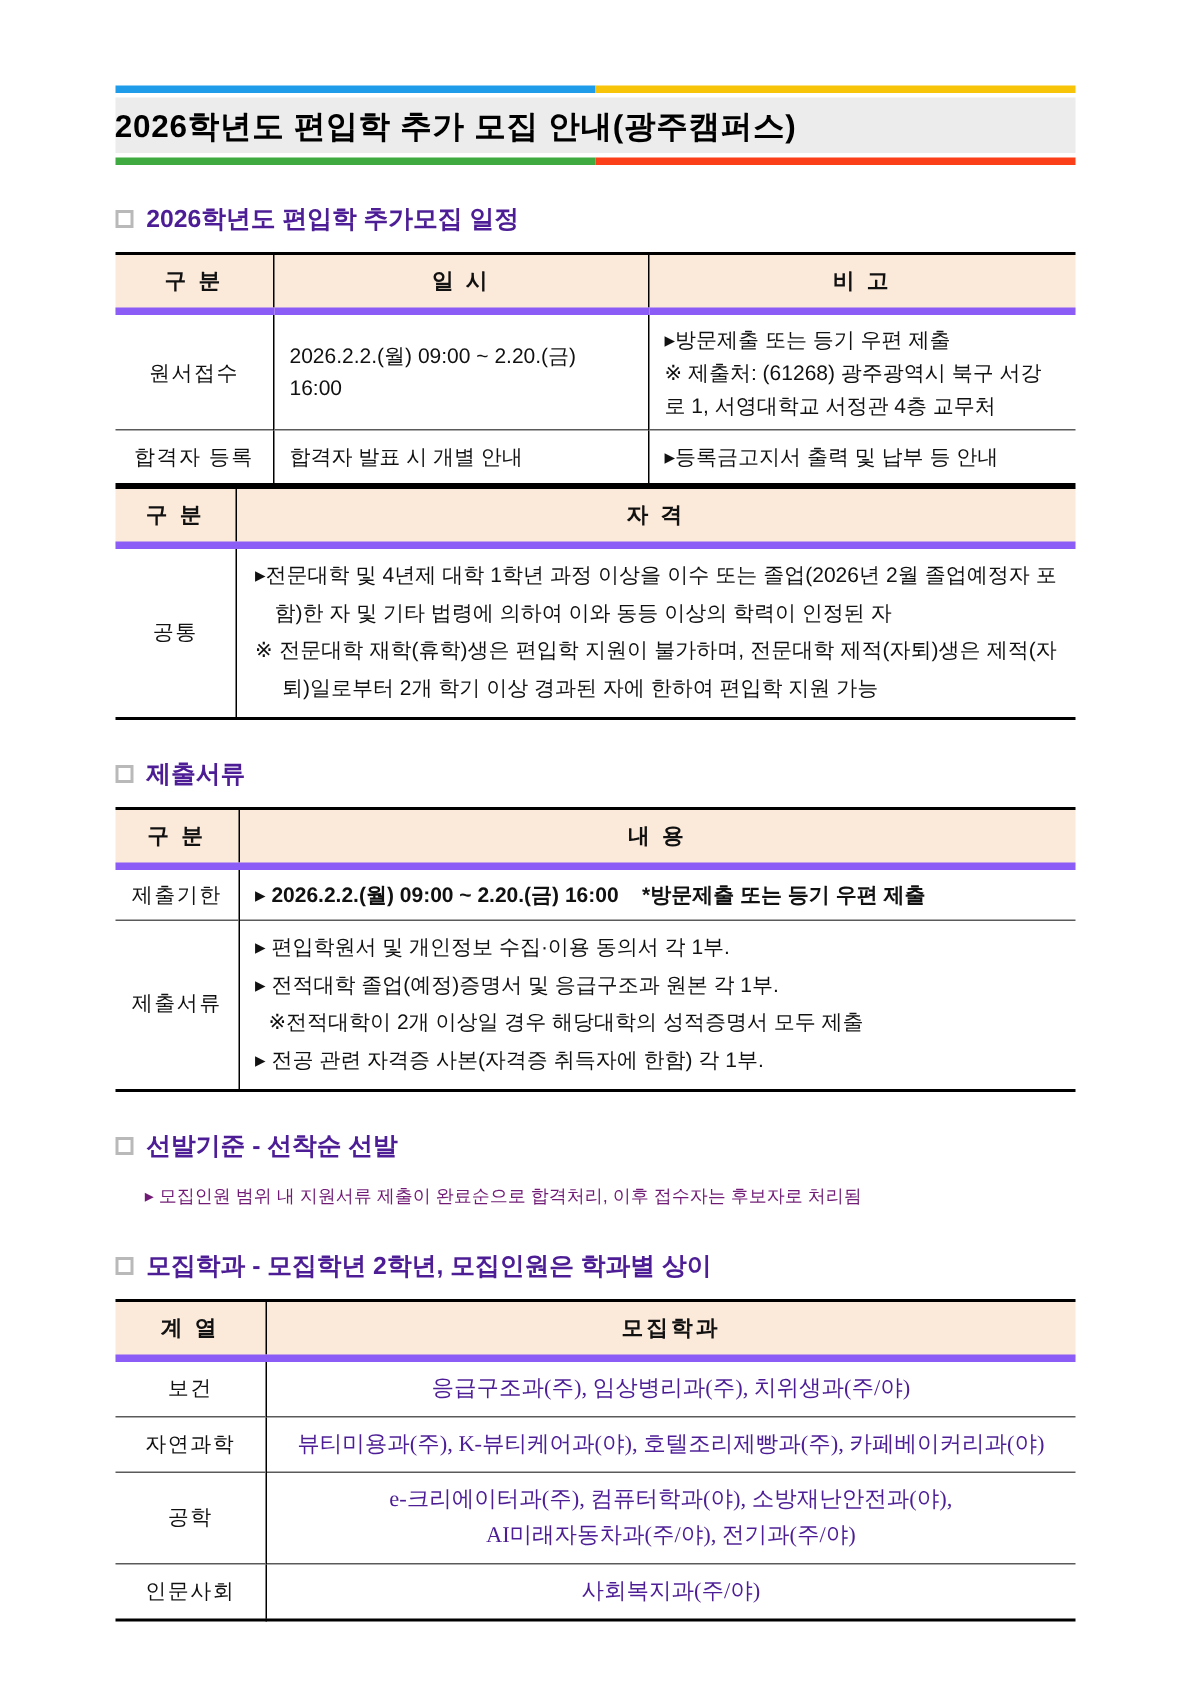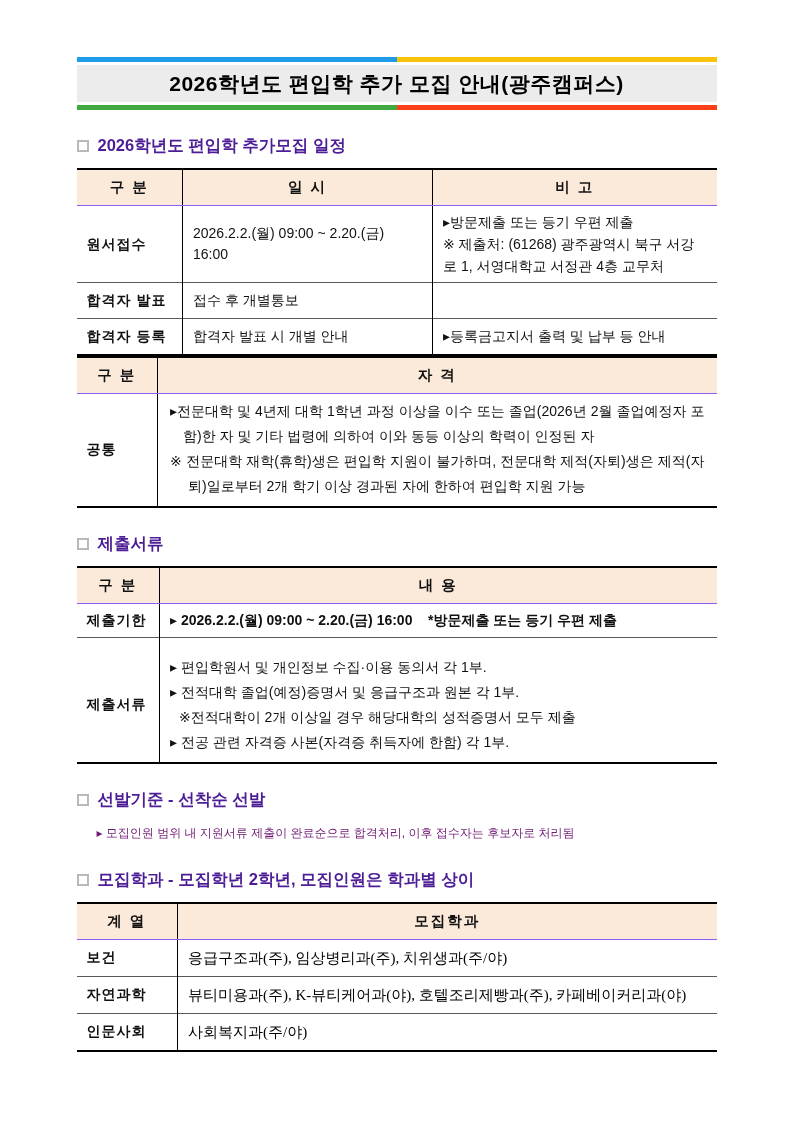--- a/index.html
+++ b/index.html
@@ -15,21 +15,21 @@
   .titlebar { width: 100%; }
   .stripe { display: flex; height: 5px; }
   .stripe span { flex: 1 1 50%; height: 100%; }
   .stripe .blue   { background: var(--stripe-blue,   #1E9BE9); }
   .stripe .yellow { background: var(--stripe-yellow, #F7C40A); }
   .stripe .green  { background: var(--stripe-green,  #3FAA3F); }
   .stripe .red    { background: var(--stripe-red,    #FB3F19); }
   .band {
     background: var(--title-bg, #ECECEC);
     margin: 3px 0; height: 37px;
-    display: flex; align-items: center; justify-content: center;
+    display: flex; align-items: center; 
   }
   .band .title-text {
     font-size: 21px; font-weight: bold; letter-spacing: 0.5px; color: #000;
   }
 
   
   .section-heading {
     margin: 25px 0 11px 0;
     font-size: 16.5px; font-weight: bold; color: #4c1d95;
     display: flex; align-items: center;
@@ -45,46 +45,46 @@
   }
 
   
   table.tbl {
     width: 100%; border-collapse: collapse; table-layout: fixed;
     border-top: 2px solid #000; border-bottom: 2px solid #000;
     font-size: 14px; color: #111;
   }
   table.tbl th {
     background: var(--header-bg, #FBE9D9);
-    border-bottom: 1px solid #8b5cf6;
+    border-bottom: 5px solid #8b5cf6;
     font-weight: bold; font-size: 14.5px;
     text-align: center; padding: 8px 4px; letter-spacing: 2px;
   }
   table.tbl td { padding: 6px 10px; vertical-align: middle; line-height: 21px; }
   table.tbl tbody tr + tr td { border-top: 1px solid #5a5a5a; }
   table.tbl th + th, table.tbl td + td { border-left: 1px solid #000; }
-  td.label { text-align: left; font-weight: bold; letter-spacing: 1px; padding: 6px 2px; }
+  td.label { text-align: center; font-weight: normal; letter-spacing: 1px; padding: 6px 2px; }
   td.cell-left { text-align: left; }
   .line { line-height: 22px; }
   .hang  { padding-left: 13px; text-indent: -13px; text-align: justify; line-height: 25px; }
   .hang2 { padding-left: 18px; text-indent: -18px; text-align: justify; line-height: 25px; }
   .doc-line { line-height: 25px; }
   .doc-ref { margin-left: 9px; }
   td.bold-cell { font-weight: bold; white-space: pre-wrap; }
 
   
   .tbl-schedule td { height: 36px; }
   .tbl-schedule tr.tall td { height: 72px; padding-top: 5px; padding-bottom: 5px; }
   .tbl-qual td.qual-body { padding: 5px 12px 7px 12px; }
-  .tbl-docs tr.tall td { padding-top: 17px; padding-bottom: 7px; }
+  .tbl-docs tr.tall td { padding-top: 5px; padding-bottom: 7px; }
 
   
   .tbl-depts td.dept-cell {
     font-family: "Liberation Serif", "DejaVu Serif", serif;
-    font-size: 15px; line-height: 24px; color: #000000;
+    font-size: 15px; text-align: center; line-height: 24px; color: #4c1d95;
     height: 36px;
   }
 </style>
 </head>
 <body>
 
 <div class="content">
 
   <div class="titlebar">
     <div class="stripe">
@@ -121,25 +121,20 @@
     <tbody>
       <tr class="tall">
         <td class="label">원서접수</td>
         <td class="cell-left">2026.2.2.(월) 09:00 ~ 2.20.(금) 16:00</td>
         <td class="cell-left">
           <div class="line">▸방문제출 또는 등기 우편 제출</div>
           <div class="line">※ 제출처: (61268) 광주광역시 북구 서강로 1, 서영대학교 서정관 4층 교무처</div>
         </td>
       </tr>
       <tr>
-        <td class="label">합격자 발표</td>
-        <td class="cell-left">접수 후 개별통보</td>
-        <td class="cell-left"></td>
-      </tr>
-      <tr>
         <td class="label">합격자 등록</td>
         <td class="cell-left">합격자 발표 시 개별 안내</td>
         <td class="cell-left">▸등록금고지서 출력 및 납부 등 안내</td>
       </tr>
     </tbody>
   </table>
 
 
   <table class="tbl tbl-qual">
     <colgroup>
@@ -221,19 +216,26 @@
     <tbody>
       <tr>
         <td class="label">보건</td>
         <td class="dept-cell">응급구조과(주), 임상병리과(주), 치위생과(주/야)</td>
       </tr>
       <tr>
         <td class="label">자연과학</td>
         <td class="dept-cell">뷰티미용과(주), K-뷰티케어과(야), 호텔조리제빵과(주), 카페베이커리과(야)</td>
       </tr>
       <tr>
+        <td class="label">공학</td>
+        <td class="dept-cell">
+          <div>e-크리에이터과(주), 컴퓨터학과(야), 소방재난안전과(야),</div>
+          <div>AI미래자동차과(주/야), 전기과(주/야)</div>
+        </td>
+      </tr>
+      <tr>
         <td class="label">인문사회</td>
         <td class="dept-cell">사회복지과(주/야)</td>
       </tr>
     </tbody>
   </table>
 
 </div>
 
 </body></html>

